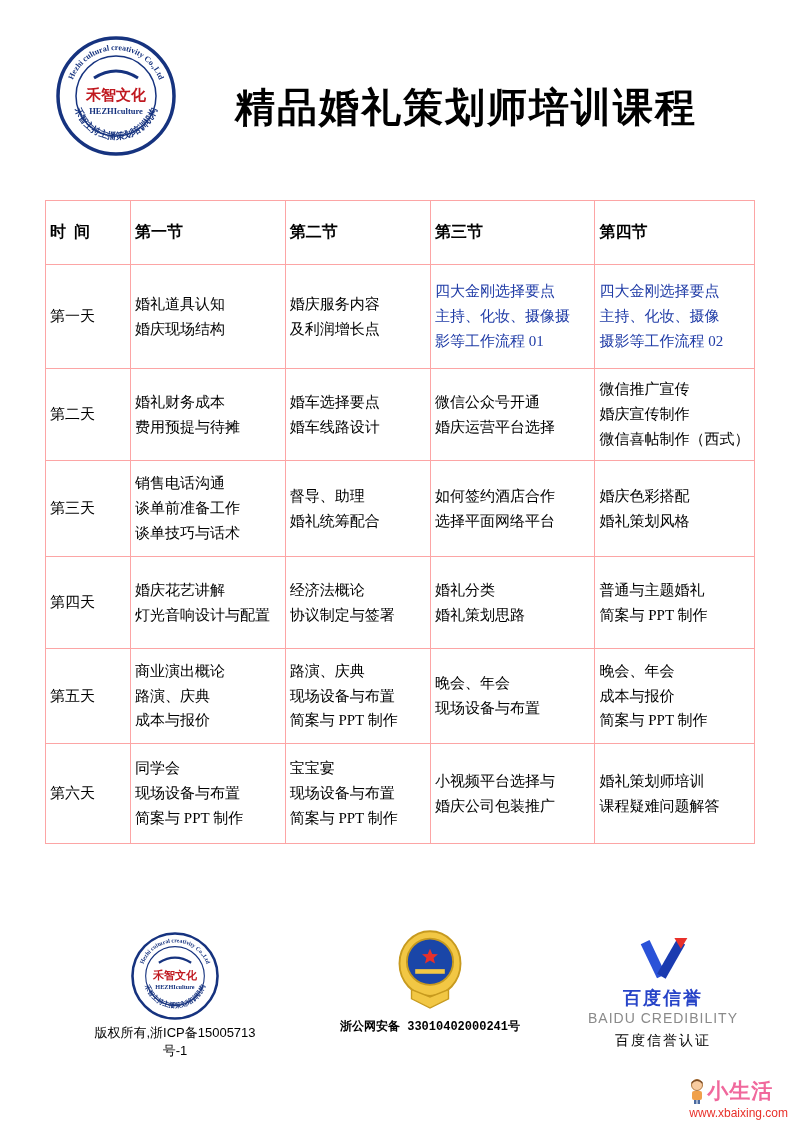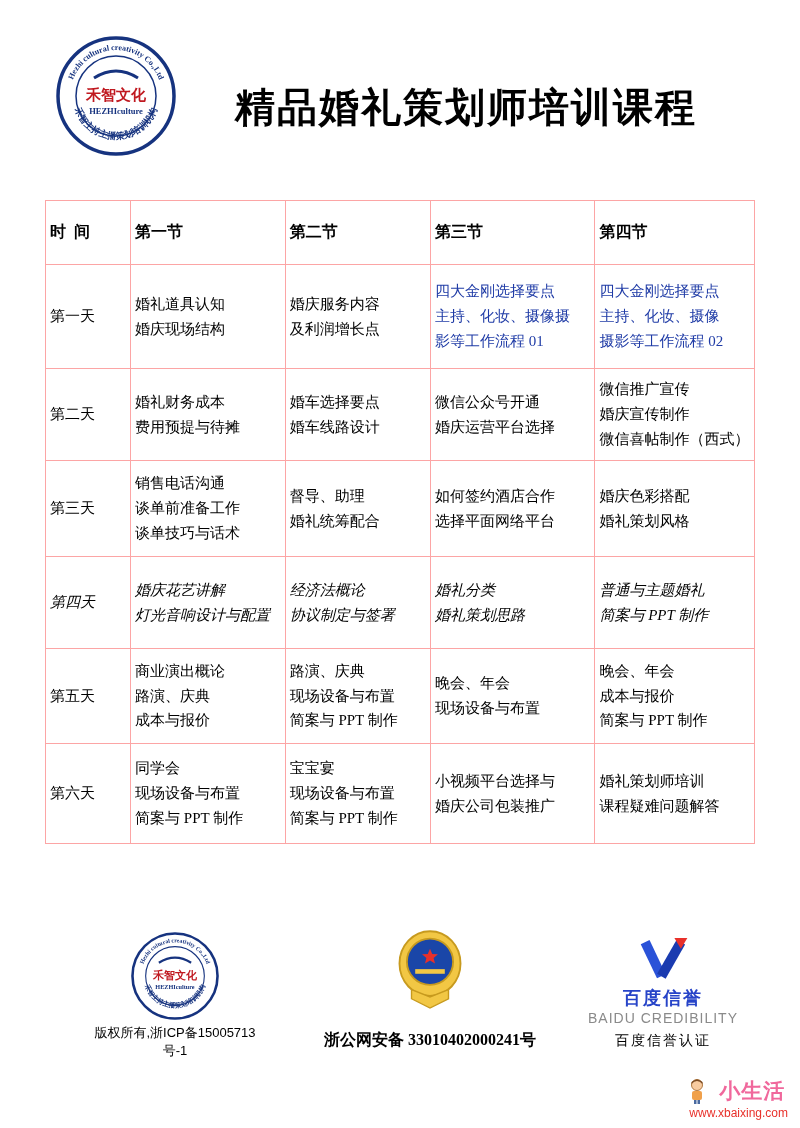--- a/index.html
+++ b/index.html
@@ -26,45 +26,45 @@
   .schedule th, .schedule td {
     border:1px solid #fca5a5; text-align:left; vertical-align:middle;
     padding:6px 4px; font-size:15px; color:#000;
   }
   .schedule thead th { height:64px; font-weight:bold; font-size:16px; }
   .schedule td { line-height:1.65; }
   .schedule td.cell { white-space:pre-line; }
   .schedule tbody tr:nth-child(1){ height:104px; }
   .schedule tbody tr:nth-child(2){ height:92px; }
   .schedule tbody tr:nth-child(3){ height:96px; }
-  .schedule tbody tr:nth-child(4){ height:92px;font-style:italic; }
+  .schedule tbody tr:nth-child(4){ height:92px; }
   .schedule tbody tr:nth-child(5){ height:95px; }
   .schedule tbody tr:nth-child(6){ height:100px; }
 
   
   .footer-left  { position:absolute; left:88px;  top:932px; width:174px; text-align:center; }
   .footer-left .logo-sm { width:88px; height:88px; margin:0 auto; display:block; }
   .icp-text { margin-top:4px; font-size:13px; font-family:"Liberation Sans","DejaVu Sans",sans-serif; }
 
   .footer-center { position:absolute; left:295px; top:928px; width:270px; text-align:center; }
   .police-badge { width:74px; height:86px; margin:0 auto; display:block; }
-  .police-text { margin-top:16px; font-size:16px; font-weight:bold;
-                 font-family:Liberation Serif, serif; }
+  .police-text { margin-top:4px; font-size:12px; font-weight:bold;
+                 font-family:Liberation Mono, monospace; }
 
   .footer-right { position:absolute; left:585px; top:936px; width:156px; text-align:center;
                   font-family:"Liberation Sans","DejaVu Sans",sans-serif; }
   .baidu-v { width:52px; height:48px; margin:0 auto; display:block; }
   .baidu-title { color:#2744c8; font-weight:bold; font-size:18px; letter-spacing:2px; margin-top:2px; }
   .baidu-sub { color:#8a8a8a; font-size:14px; letter-spacing:1px; }
   .baidu-caption { color:#000; font-size:14px; margin-top:6px; letter-spacing:2px; }
 
   
   .watermark { position:absolute; right:12px; bottom:8px; text-align:left;
                font-family:"Liberation Sans","DejaVu Sans",sans-serif; }
-  .wm-row { display:flex; align-items:center; gap:12px;text-align:center; }
+  .wm-row { display:flex; align-items:center; gap:0;text-align:center; }
   .wm-person { width:20px; height:26px; display:block; }
   .wm-name { color:#f0689c; font-size:21px; font-weight:bold; letter-spacing:1px; }
   .wm-url { color:#e8302a; font-size:12px; margin-top:1px; padding-left:2px; }
 </style>
 </head>
 <body>
 
 <div class="page">
 
   <div class="logo-top">

